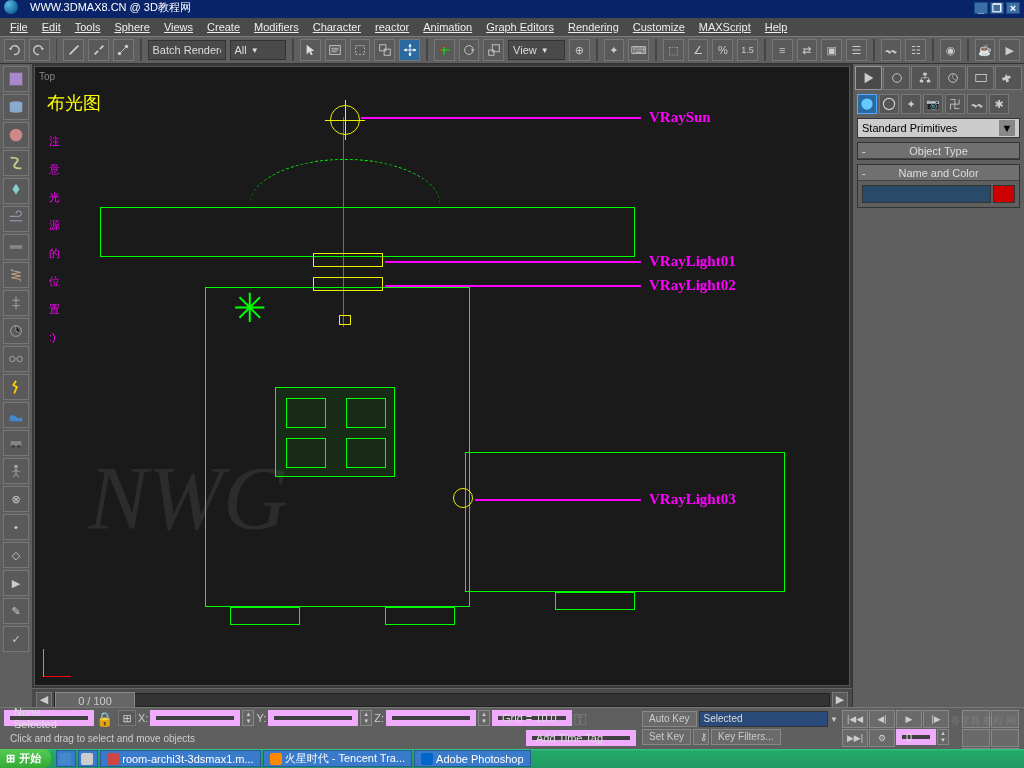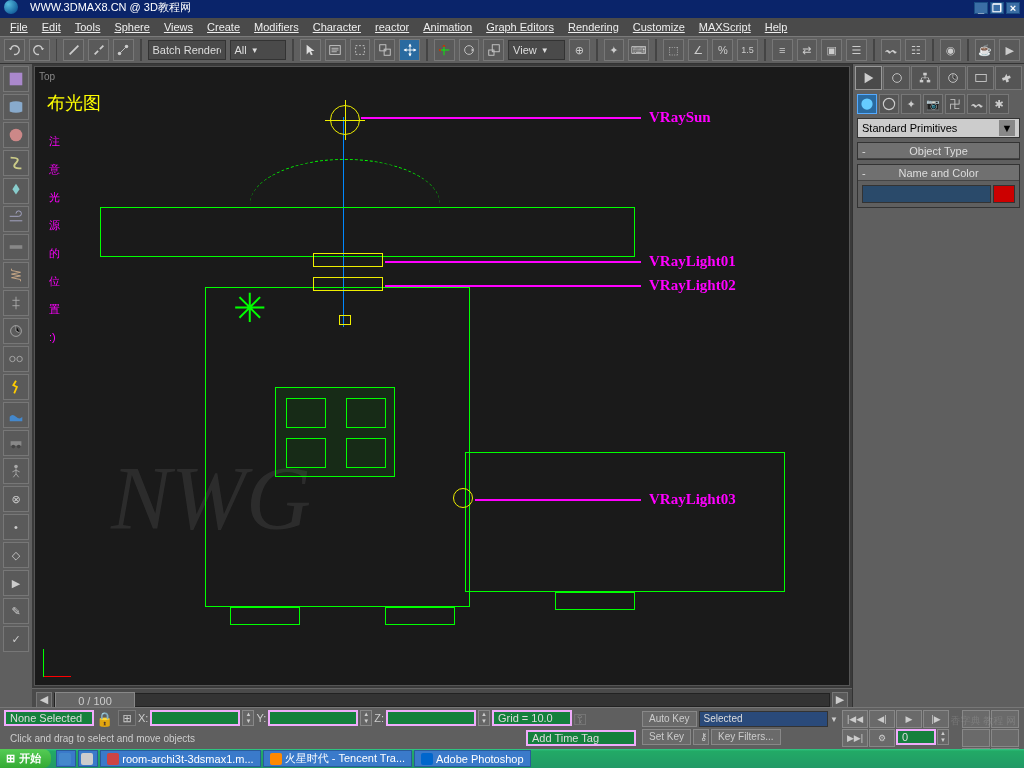--- a/index.html
+++ b/index.html
@@ -67,21 +67,21 @@
 .autogrid{width:100%;text-align:center;color:#888;display:flex;justify-content:center;align-items:center;gap:4px;}
 .autogrid input{width:12px;height:12px;}
 .pbtn{width:70px;height:18px;background:#6a6a6a;border:1px solid #888;text-align:center;line-height:16px;cursor:pointer;color:#ddd;}
 .name-color{margin:2px 4px;}
 .color-row{display:flex;gap:2px;padding:4px;}
 .name-input{flex:1;height:18px;background:#2a4a6a;border:1px solid #333;}
 .color-sw{width:22px;height:18px;background:#c00;border:1px solid #333;cursor:pointer;}
 .bottom{position:absolute;bottom:19px;left:0;right:0;height:42px;background:#5f5f5f;border-top:1px solid #777;display:flex;}
 .coord-zone{display:flex;flex-direction:column;flex:1;}
 .coord-row{height:20px;display:flex;align-items:center;gap:2px;padding:0 4px;}
-.coord-input{height:16px;background:#15803d;border:2px solid #f0abfc;color:#ddd;padding:0 4px;width:110px;display:flex;align-items:center;}
+.coord-input{height:16px;background:#404040;border:6px solid #f0abfc;color:#ddd;padding:0 4px;width:110px;display:flex;align-items:center;}
 .coord-input.readonly{width:90px;}
 .spn{width:12px;height:16px;background:#666;border:1px solid #888;display:inline-flex;flex-direction:column;}
 .spn div{flex:1;text-align:center;font-size:6px;line-height:6px;}
 .status-text{font-size:10px;padding:2px 6px;color:#ccc;}
 .key-zone{width:200px;display:flex;flex-direction:column;padding:2px;}
 .key-row{display:flex;gap:2px;align-items:center;height:18px;}
 .key-btn{height:16px;padding:0 6px;background:#6a6a6a;border:1px solid #888;cursor:pointer;line-height:14px;font-size:10px;}
 .key-dd{height:16px;background:#2a4a7a;border:1px solid #333;color:#ddd;padding:0 4px;flex:1;font-size:10px;line-height:14px;}
 .play-zone{width:120px;display:flex;flex-wrap:wrap;gap:1px;padding:2px;align-content:flex-start;}
 .play-btn{width:26px;height:18px;background:#6a6a6a;border:1px solid #888;text-align:center;line-height:16px;cursor:pointer;font-size:9px;}
@@ -337,21 +337,21 @@
         <div>注</div>
           <div>意</div>
         <div>光</div>
           <div>源</div>
         <div>的</div>
           <div>位</div>
         <div>置</div>
           <div>:)</div>
       </div>
 
-      <div class="wm" style="top:380px;left:76px;">NWG</div>
+      <div class="wm" style="top:380px;left:53px;">NWG</div>
       <div class="vline" style="left:308px;top:50px;height:210px;"></div>
       <div class="vraysun" style="left:295px;top:38px;"></div>
       <div class="tree-arc" style="left:215px;top:92px;width:190px;height:90px;"></div>
       <div class="room-outline" style="left:65px;top:140px;width:535px;height:50px;"></div>
       <div class="room-outline" style="left:170px;top:220px;width:265px;height:320px;"></div>
       <div class="room-outline" style="left:430px;top:385px;width:320px;height:140px;"></div>
       <div class="room-outline" style="left:195px;top:540px;width:70px;height:18px;"></div>
       <div class="room-outline" style="left:350px;top:540px;width:70px;height:18px;"></div>
       <div class="room-outline" style="left:520px;top:525px;width:80px;height:18px;"></div>
 

